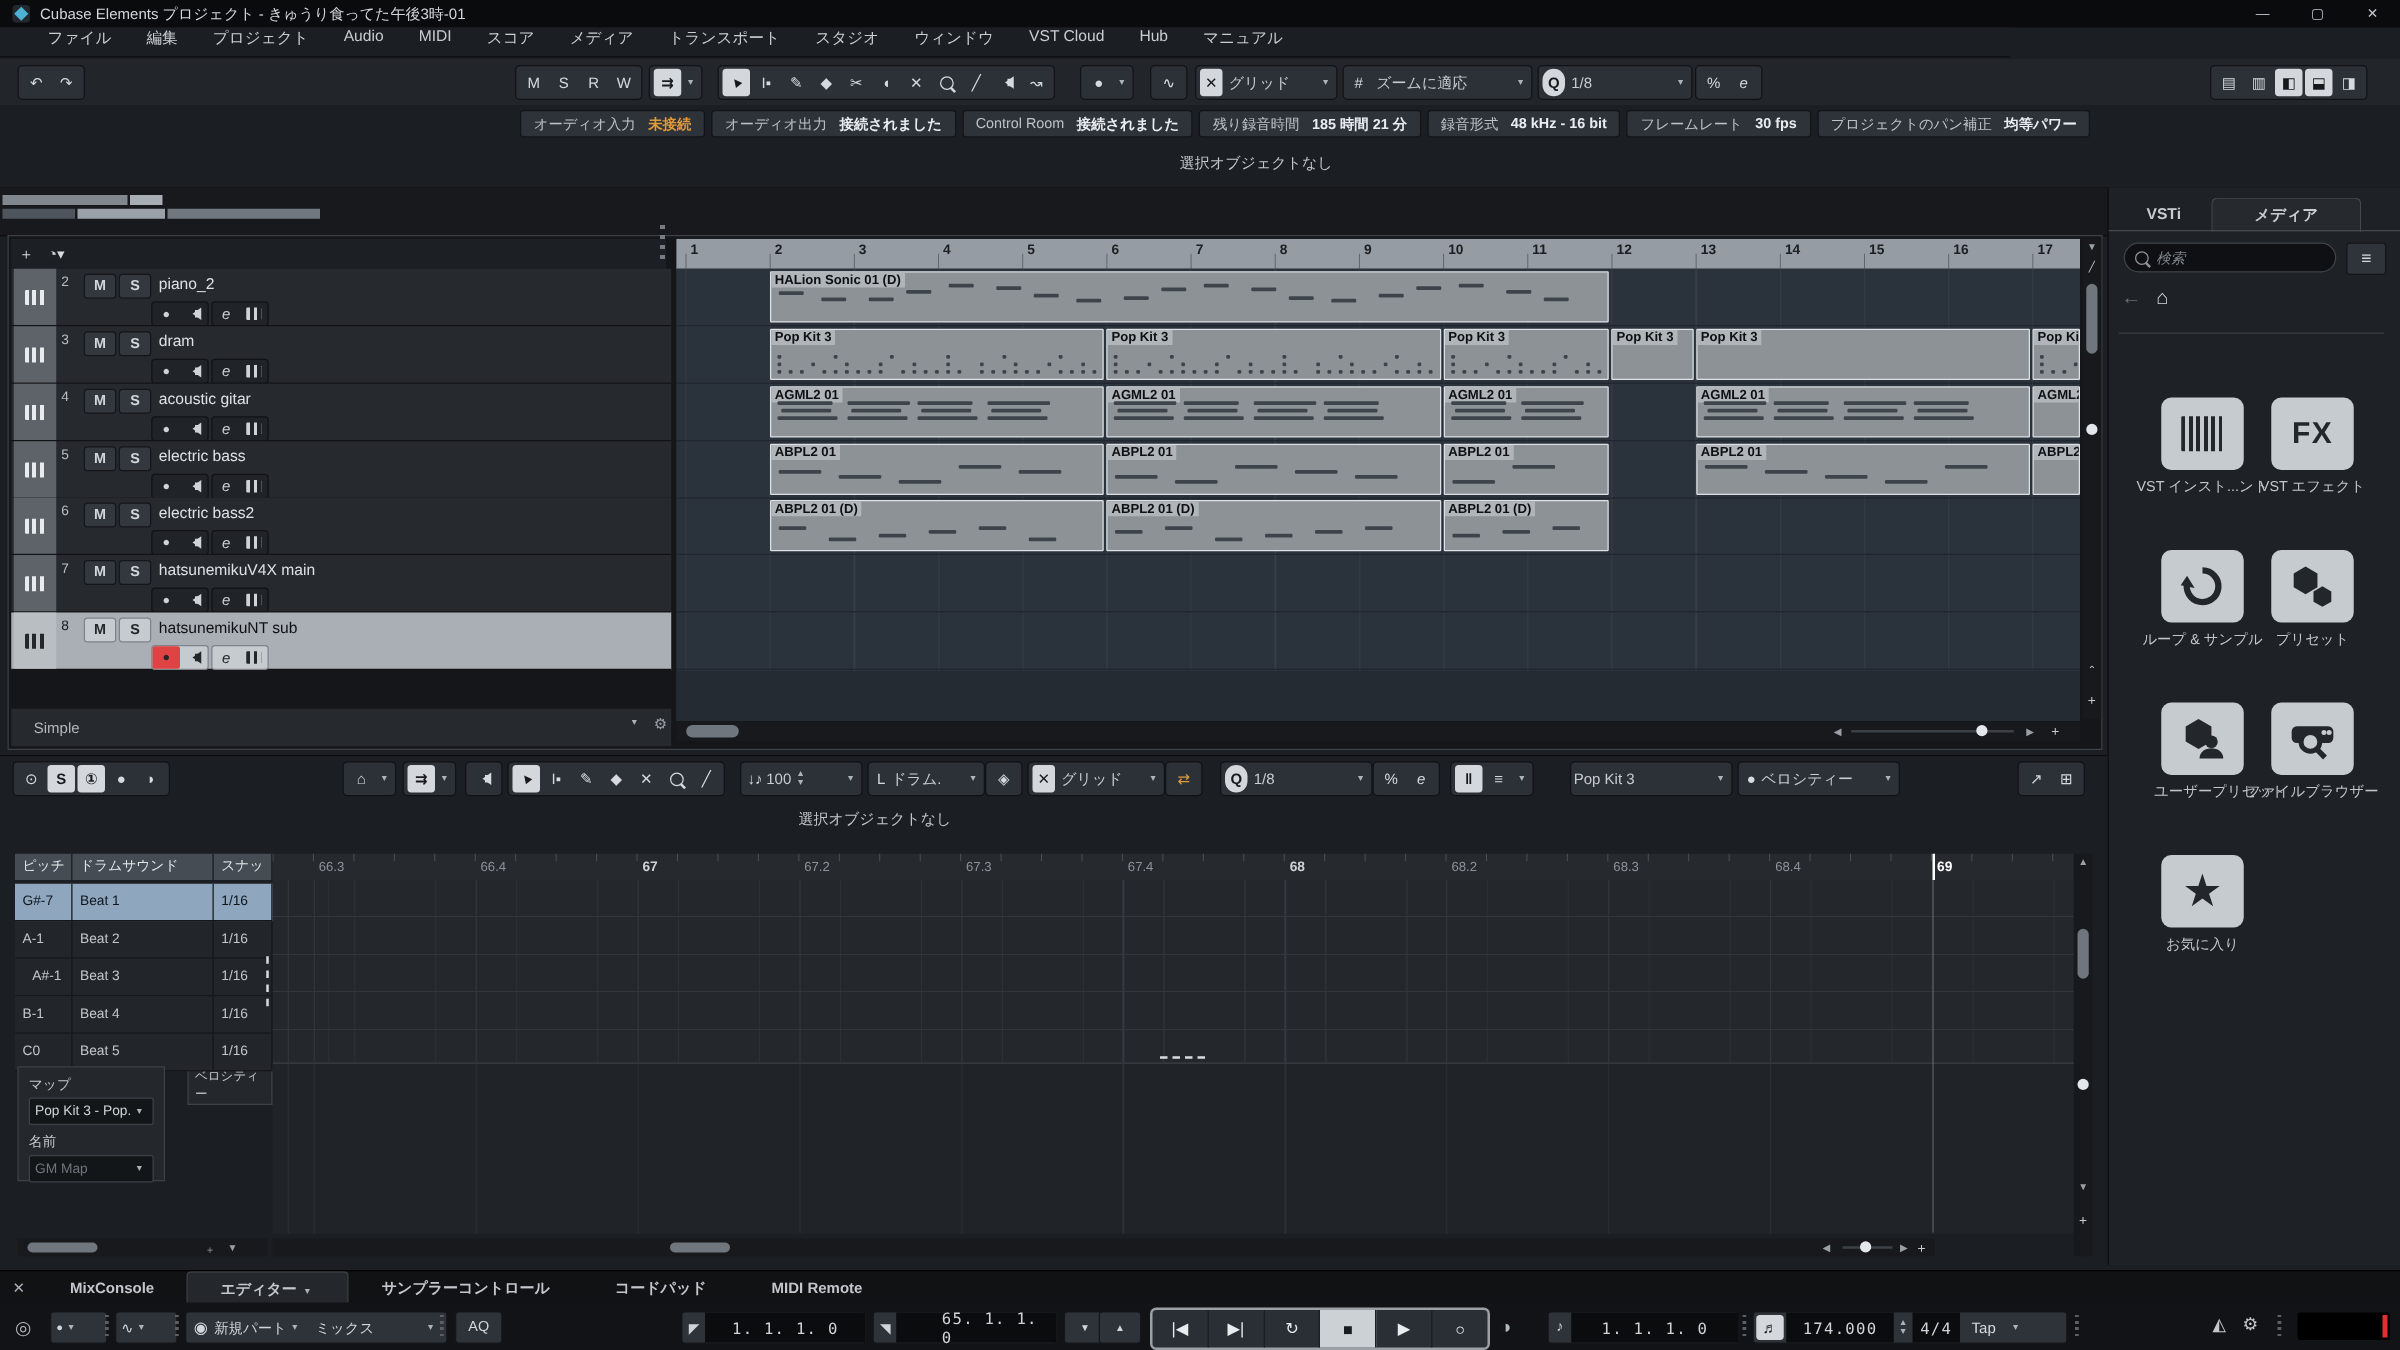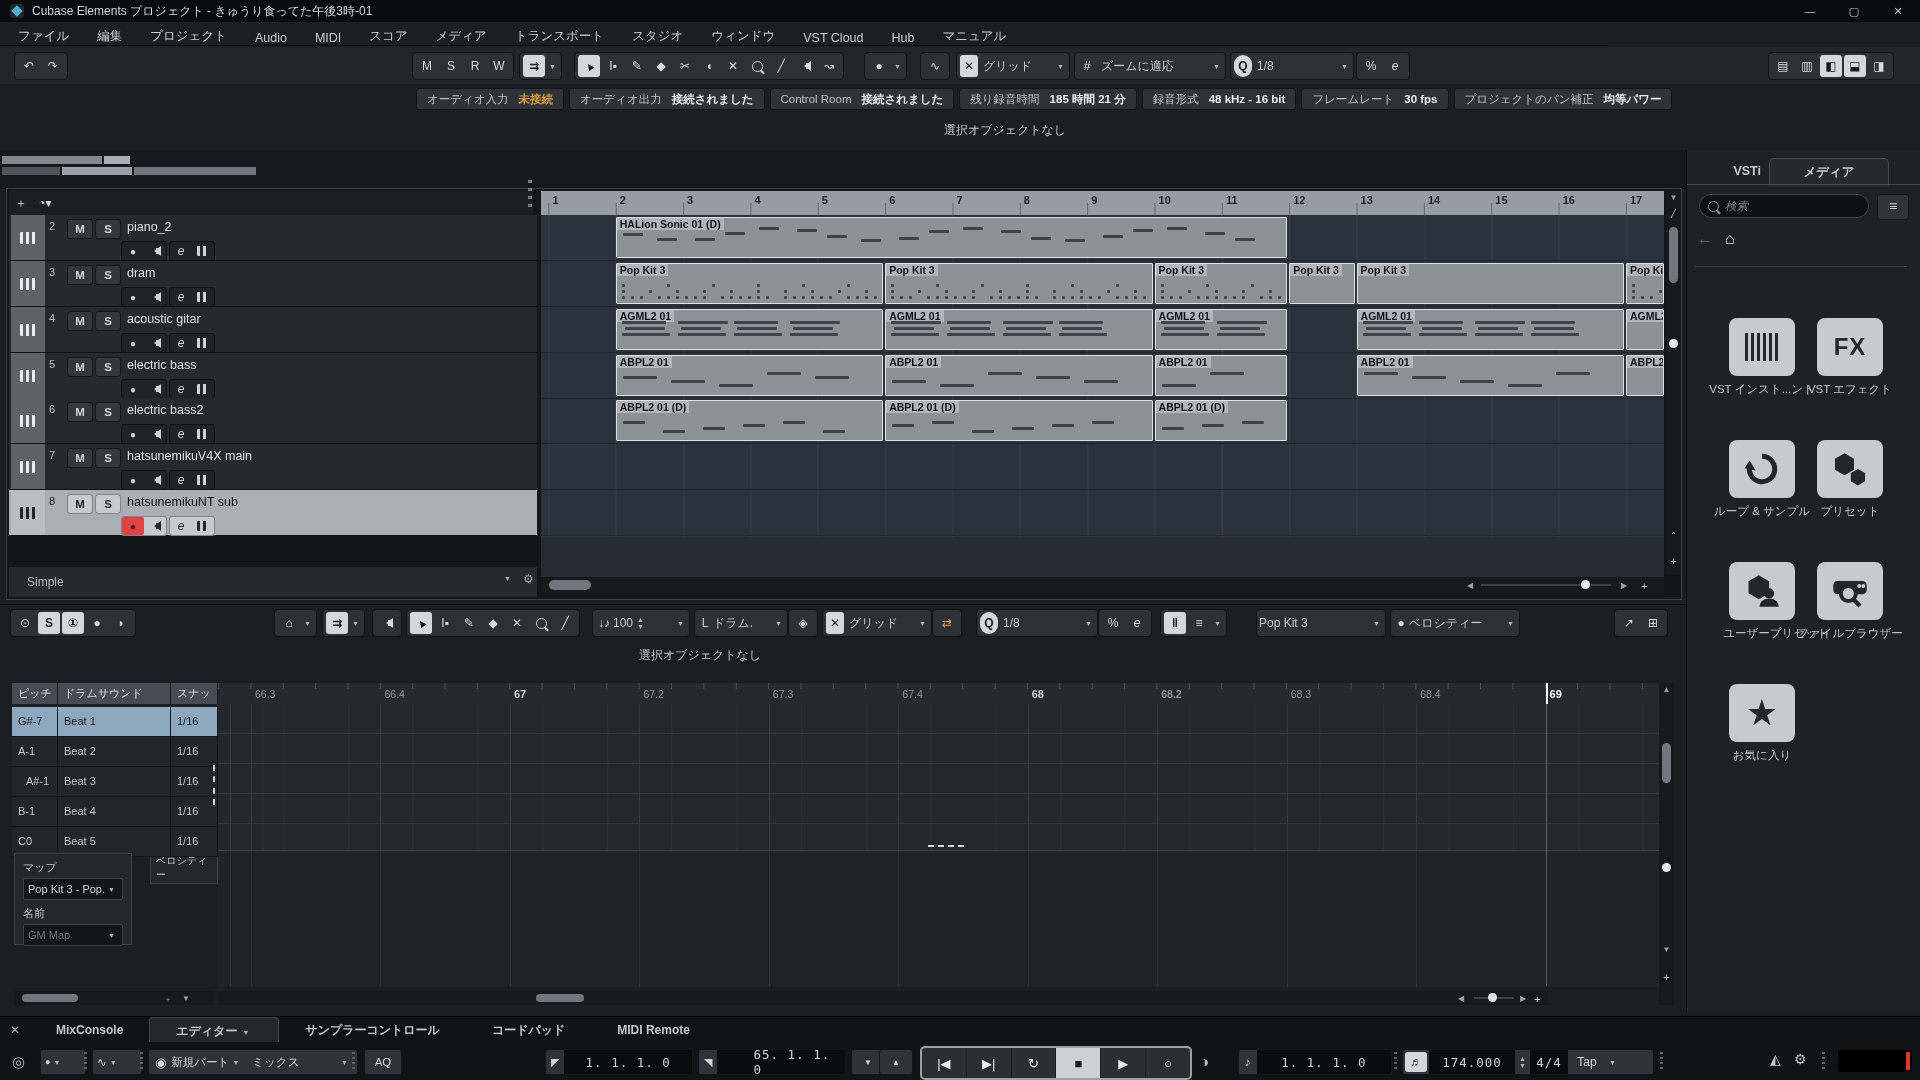--- a/index.html
+++ b/index.html
@@ -7,21 +7,21 @@
        font-family:"Liberation Sans","DejaVu Sans",sans-serif;color:#c8ccd0;font-size:12px;
        -webkit-font-smoothing:antialiased;}
   .abs{position:absolute;}
   
   #titlebar{left:0;top:0;width:1920px;height:22px;background:#0a0b0d;display:flex;align-items:center;}
   #appicon{width:14px;height:14px;margin:0 8px 0 10px;background:#23282e;border-radius:3px;position:relative;}
   #appicon::after{content:"";position:absolute;left:3px;top:3px;width:8px;height:8px;background:#4db3d4;transform:rotate(45deg);}
   #title{font-size:12px;color:#d2d6da;}
   #wincontrols{margin-left:auto;display:flex;height:22px;}
   .winbtn{width:44px;text-align:center;line-height:22px;color:#c0c4c8;font-size:11px;}
-  #menubar{left:0;top:22px;width:1608px;height:24px;background:#1b1e22;display:flex;align-items:flex-end;padding-left:4px;box-sizing:border-box;border-bottom:1px solid #0c0d0f;}
+  #menubar{left:0;top:22px;width:1608px;height:24px;background:#1b1e22;display:flex;align-items:flex-start;padding-left:24px;box-sizing:border-box;border-bottom:1px solid #0c0d0f;}
   .mi{padding:0 14px;font-size:12.5px;color:#c9cdd1;}
   
   #toolbar{left:0;top:47px;width:1920px;height:37px;background:#22262b;border-bottom:1px solid #0c0d0f;}
   .tbgroup{position:absolute;top:5px;height:26px;background:#2c3137;border:1px solid #101215;border-radius:4px;display:flex;align-items:center;padding:0 2px;}
   .tbbtn{min-width:22px;height:22px;margin:0 1px;border-radius:3px;display:flex;align-items:center;justify-content:center;color:#d6dade;font-size:12px;font-weight:bold;background:#383e45;}
   .tbbtn.flat{background:transparent;font-weight:normal;}
   .tbbtn.on{background:#d4d8dc;color:#16181b;}
   .caret{font-size:7px;color:#aeb3b8;margin:0 3px;}
   .mag{width:9px;height:9px;border:1.5px solid currentColor;border-radius:50%;position:relative;display:inline-block;}
   .mag::after{content:"";position:absolute;width:5px;height:1.5px;background:currentColor;transform:rotate(45deg);left:7px;top:9px;}
@@ -517,21 +517,21 @@
       <div class="sbbtn" style="left:926px;top:4px;">◀</div>
       <div style="position:absolute;left:940px;top:7px;width:130px;height:2px;background:#3c4147;"></div>
       <div class="zoomdot" style="left:1040px;top:3px;"></div>
       <div class="sbbtn" style="left:1080px;top:4px;">▶</div>
       <div class="sbbtn" style="left:1100px;top:3px;font-size:11px;color:#c8ccd0;">+</div>
     </div>
   </div>
   <div id="paneldots" class="abs"></div>
 
   <div id="rightpanel" class="abs">
-    <div class="rtab" style="left:14px;width:60px;text-align:right;">VSTi</div>
+    <div class="rtab" style="left:14px;width:60px;">VSTi</div>
     <div class="rtab active" style="left:82px;width:118px;">メディア</div>
     <div style="position:absolute;left:0;top:34px;width:234px;height:1px;background:#43494f;"></div>
     <div id="rsearch">
       <span class="mag"></span>
       <span class="ph">検索</span>
     </div>
     <div id="rlistbtn">≡</div>
     <div id="rnav">
       <span style="color:#6a7076;">←</span>
       <span style="color:#d2d6da;">⌂</span>
@@ -678,21 +678,21 @@
         <div class="edhcell" style="left: 171px; width: 47px;">スナップ</div>
       </div>
     <div id="edruler">
         <span class="edlbl" style="left: 37px;">66.3</span>
         <span class="edlbl" style="left: 166.46px;">66.4</span>
         <span class="edlbl major" style="left: 295.92px;">67</span>
         <span class="edlbl" style="left: 425.38px;">67.2</span>
         <span class="edlbl" style="left: 554.84px;">67.3</span>
         <span class="edlbl" style="left: 684.3px;">67.4</span>
         <span class="edlbl major" style="left: 813.76px;">68</span>
-        <span class="edlbl" style="left: 943.22px; font-weight: bold;">68.2</span>
+        <span class="edlbl" style="left: 943.22px;">68.2</span>
         <span class="edlbl" style="left: 1072.68px;">68.3</span>
         <span class="edlbl" style="left: 1202.14px;">68.4</span>
         <span class="edlbl major play" style="left: 1331.6px;">69</span>
       </div>
     <div id="edgrid"></div>
     <div id="edvel"></div>
     <div id="velbox">
       <span>ベロシティー</span>
     </div>
     <div id="drumrows">

